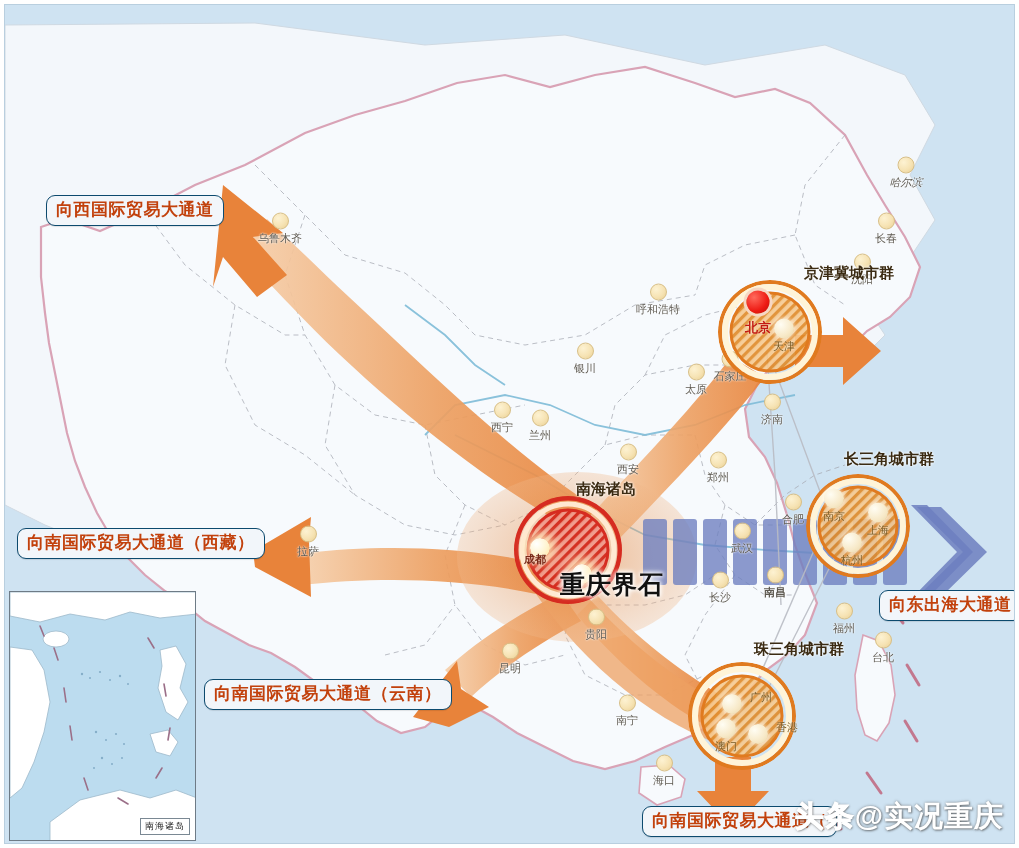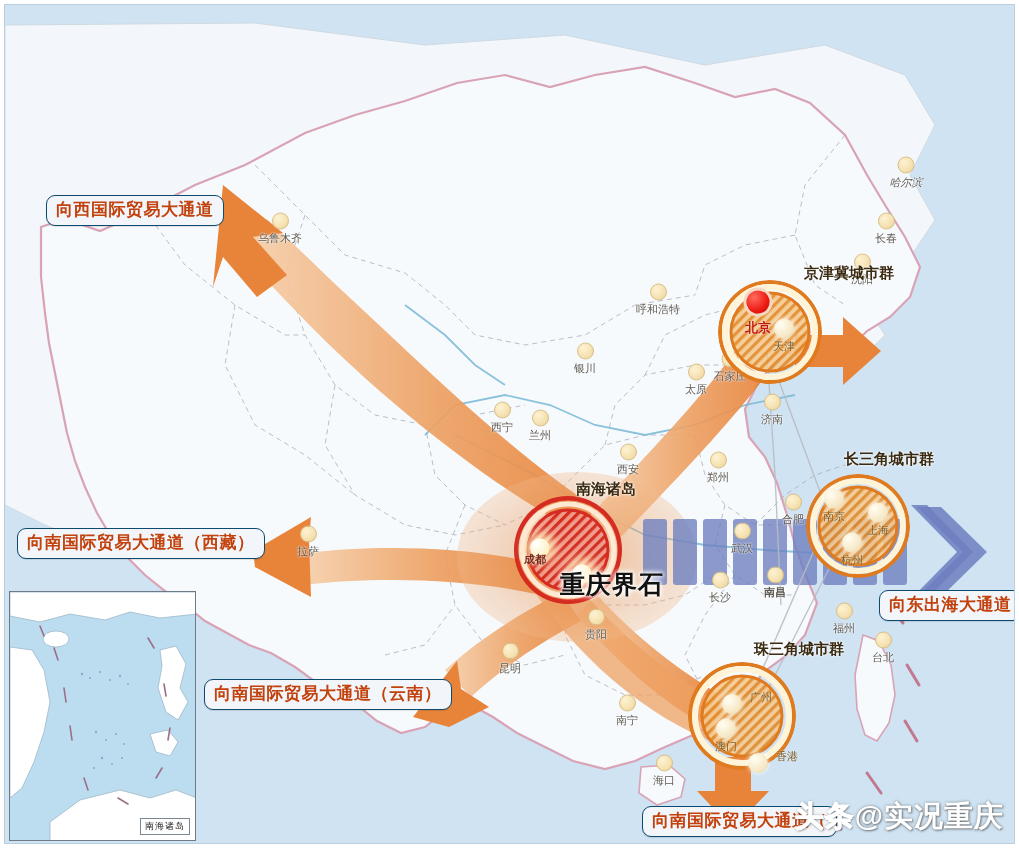--- a/index.html
+++ b/index.html
@@ -428,21 +428,21 @@
         <circle cx="54" cy="54" r="52" fill="none" stroke="#e07a1f" stroke-width="4"></circle>
         <circle cx="54" cy="54" r="47" fill="none" stroke="#fff4d8" stroke-width="6"></circle>
         <circle cx="54" cy="54" r="40" fill="url(#hatchOrange)" opacity="0.9"></circle>
         <circle cx="54" cy="54" r="40" fill="none" stroke="#e07a1f" stroke-width="3"></circle>
       </svg>
       <div class="label" style="left:66px; top:-22px;">珠三角城市群</div>
       <div class="inner-city" style="left:44px; top:42px;">
         <div class="dot"></div>
         <div class="cname" style="position:absolute;left:28px;top:-4px;">广州</div>
       </div>
-      <div class="inner-city" style="left:70px; top:72px;margin-top:29px;">
+      <div class="inner-city" style="left:70px; top:72px;">
         <div class="dot"></div>
         <div class="cname" style="position:absolute;left:28px;top:-4px;">香港</div>
       </div>
       <div class="inner-city" style="left:38px; top:74px;">
         <div class="dot"></div>
         <div class="cname">澳门</div>
       </div>
     </div>
 
     <div class="cluster" id="cluster-cy" style="left:563px; top:545px; width:108px; height:108px;">

